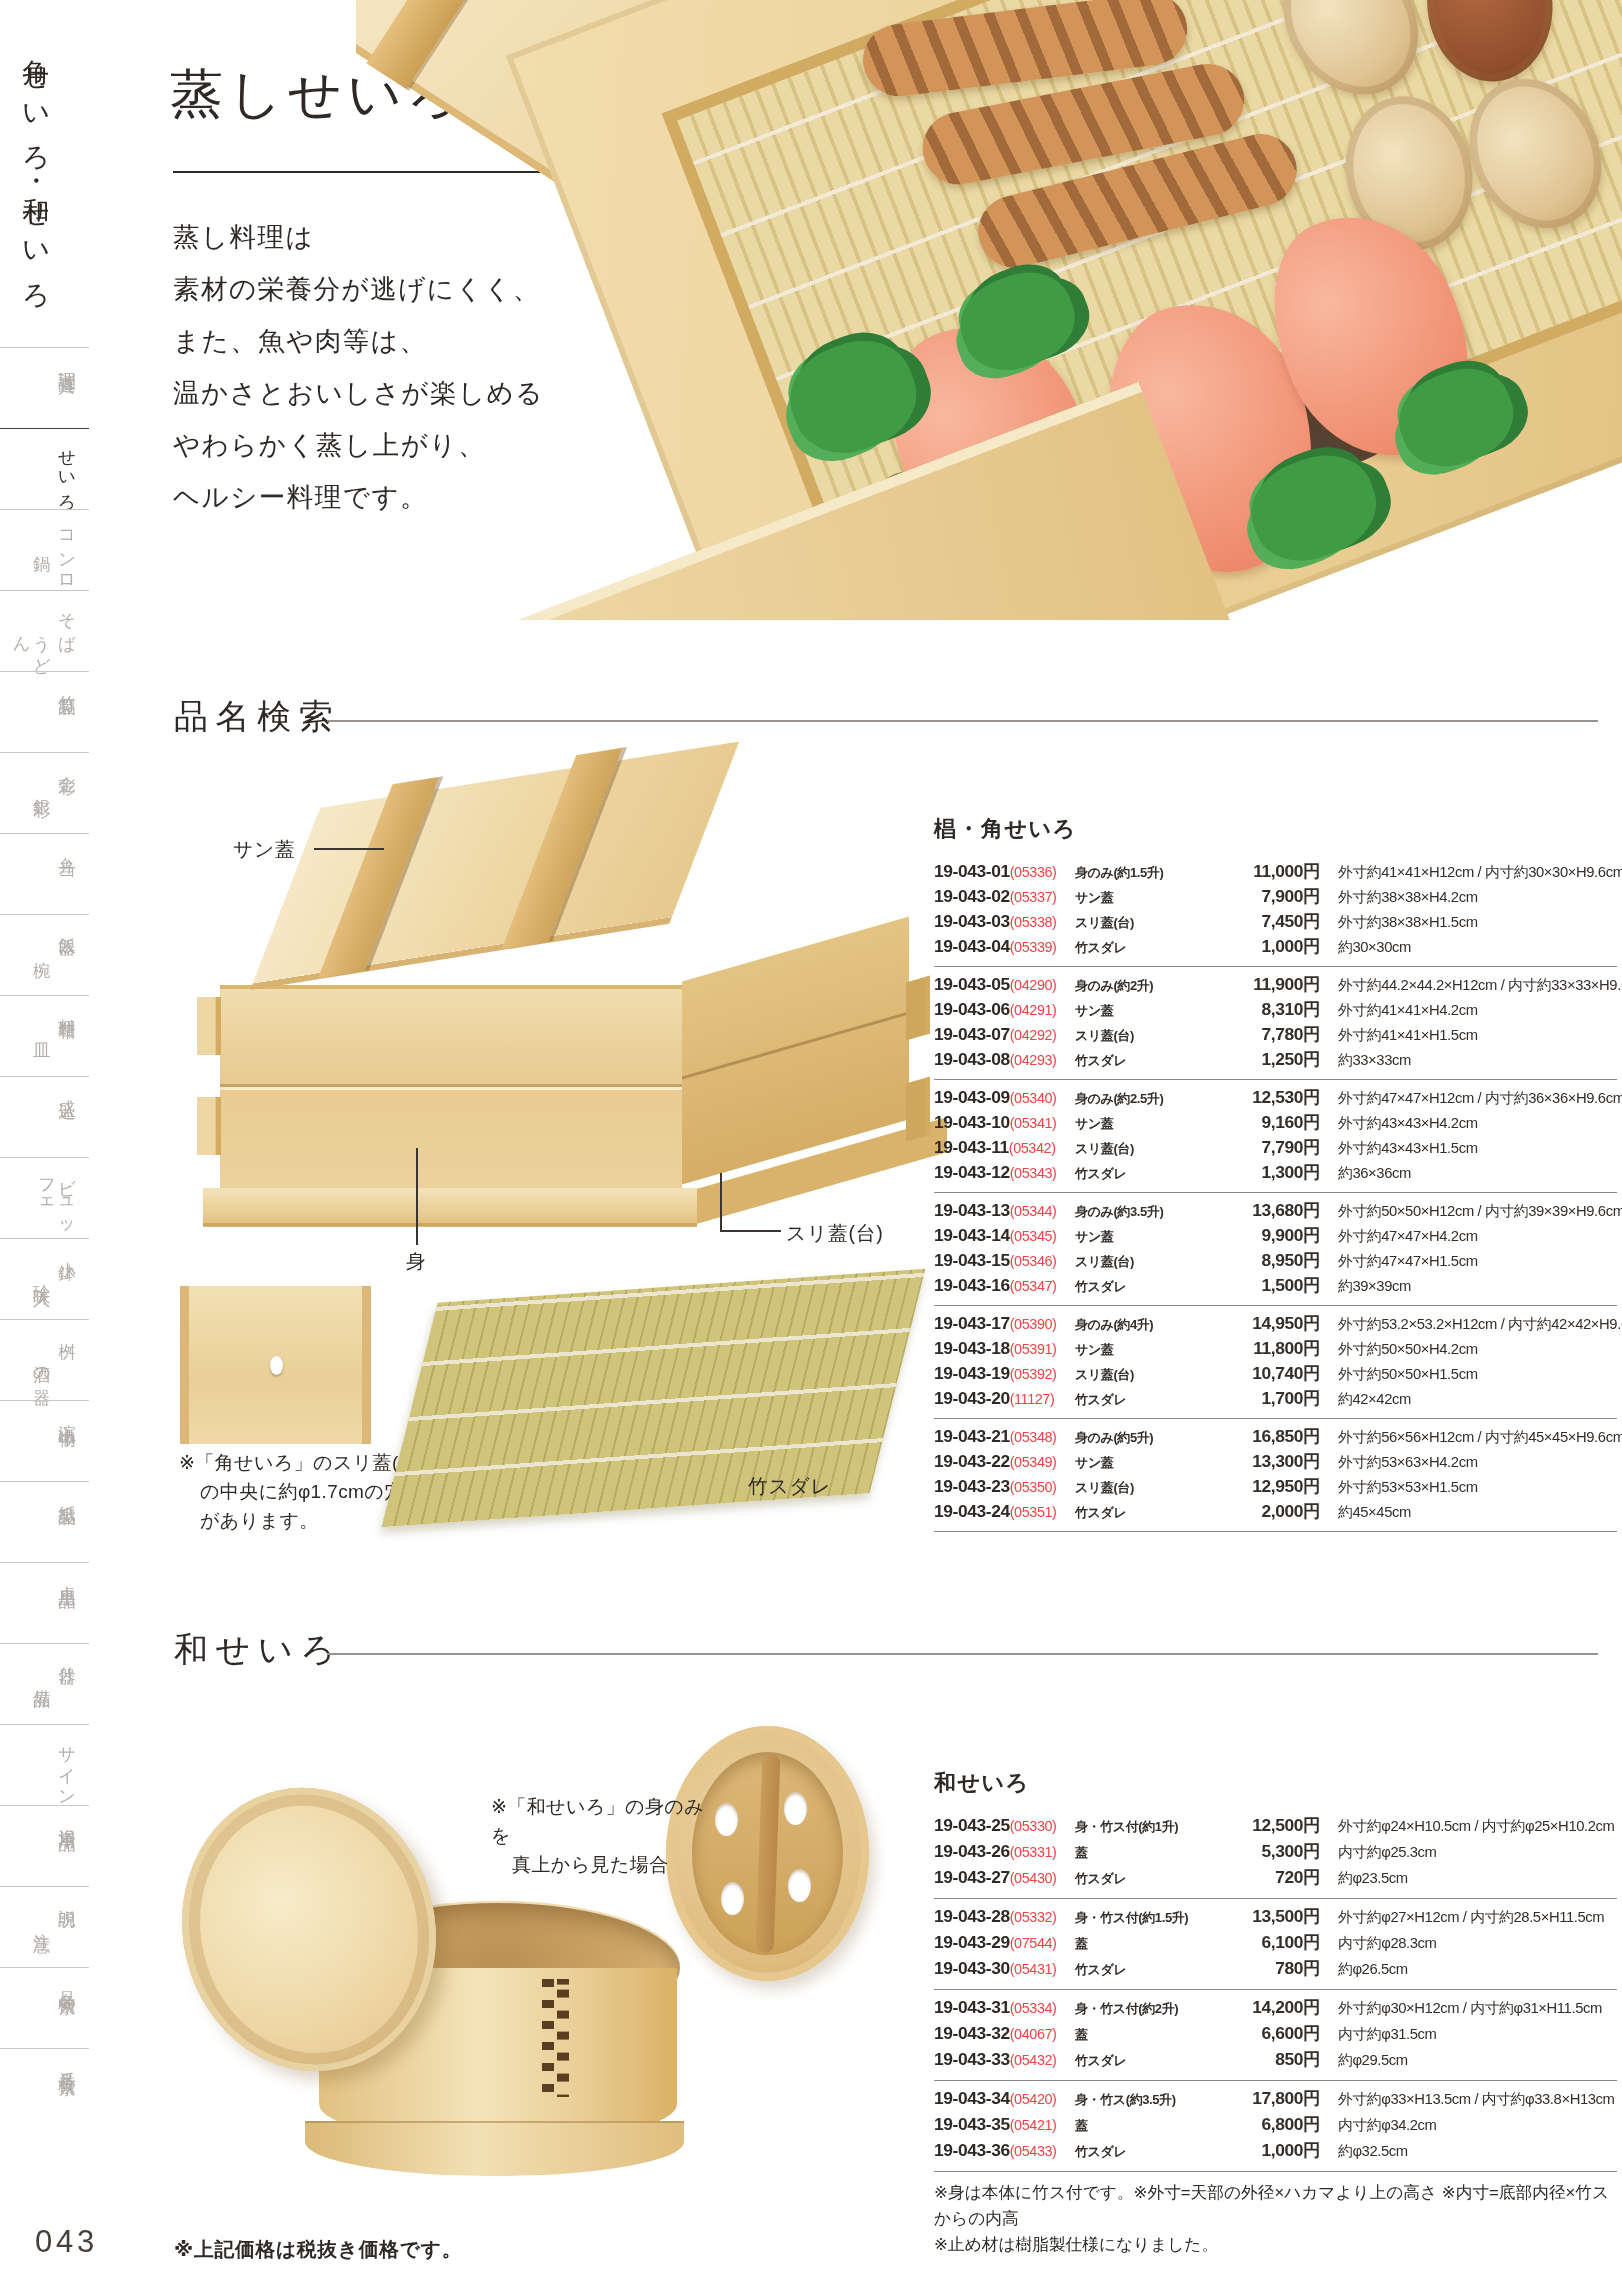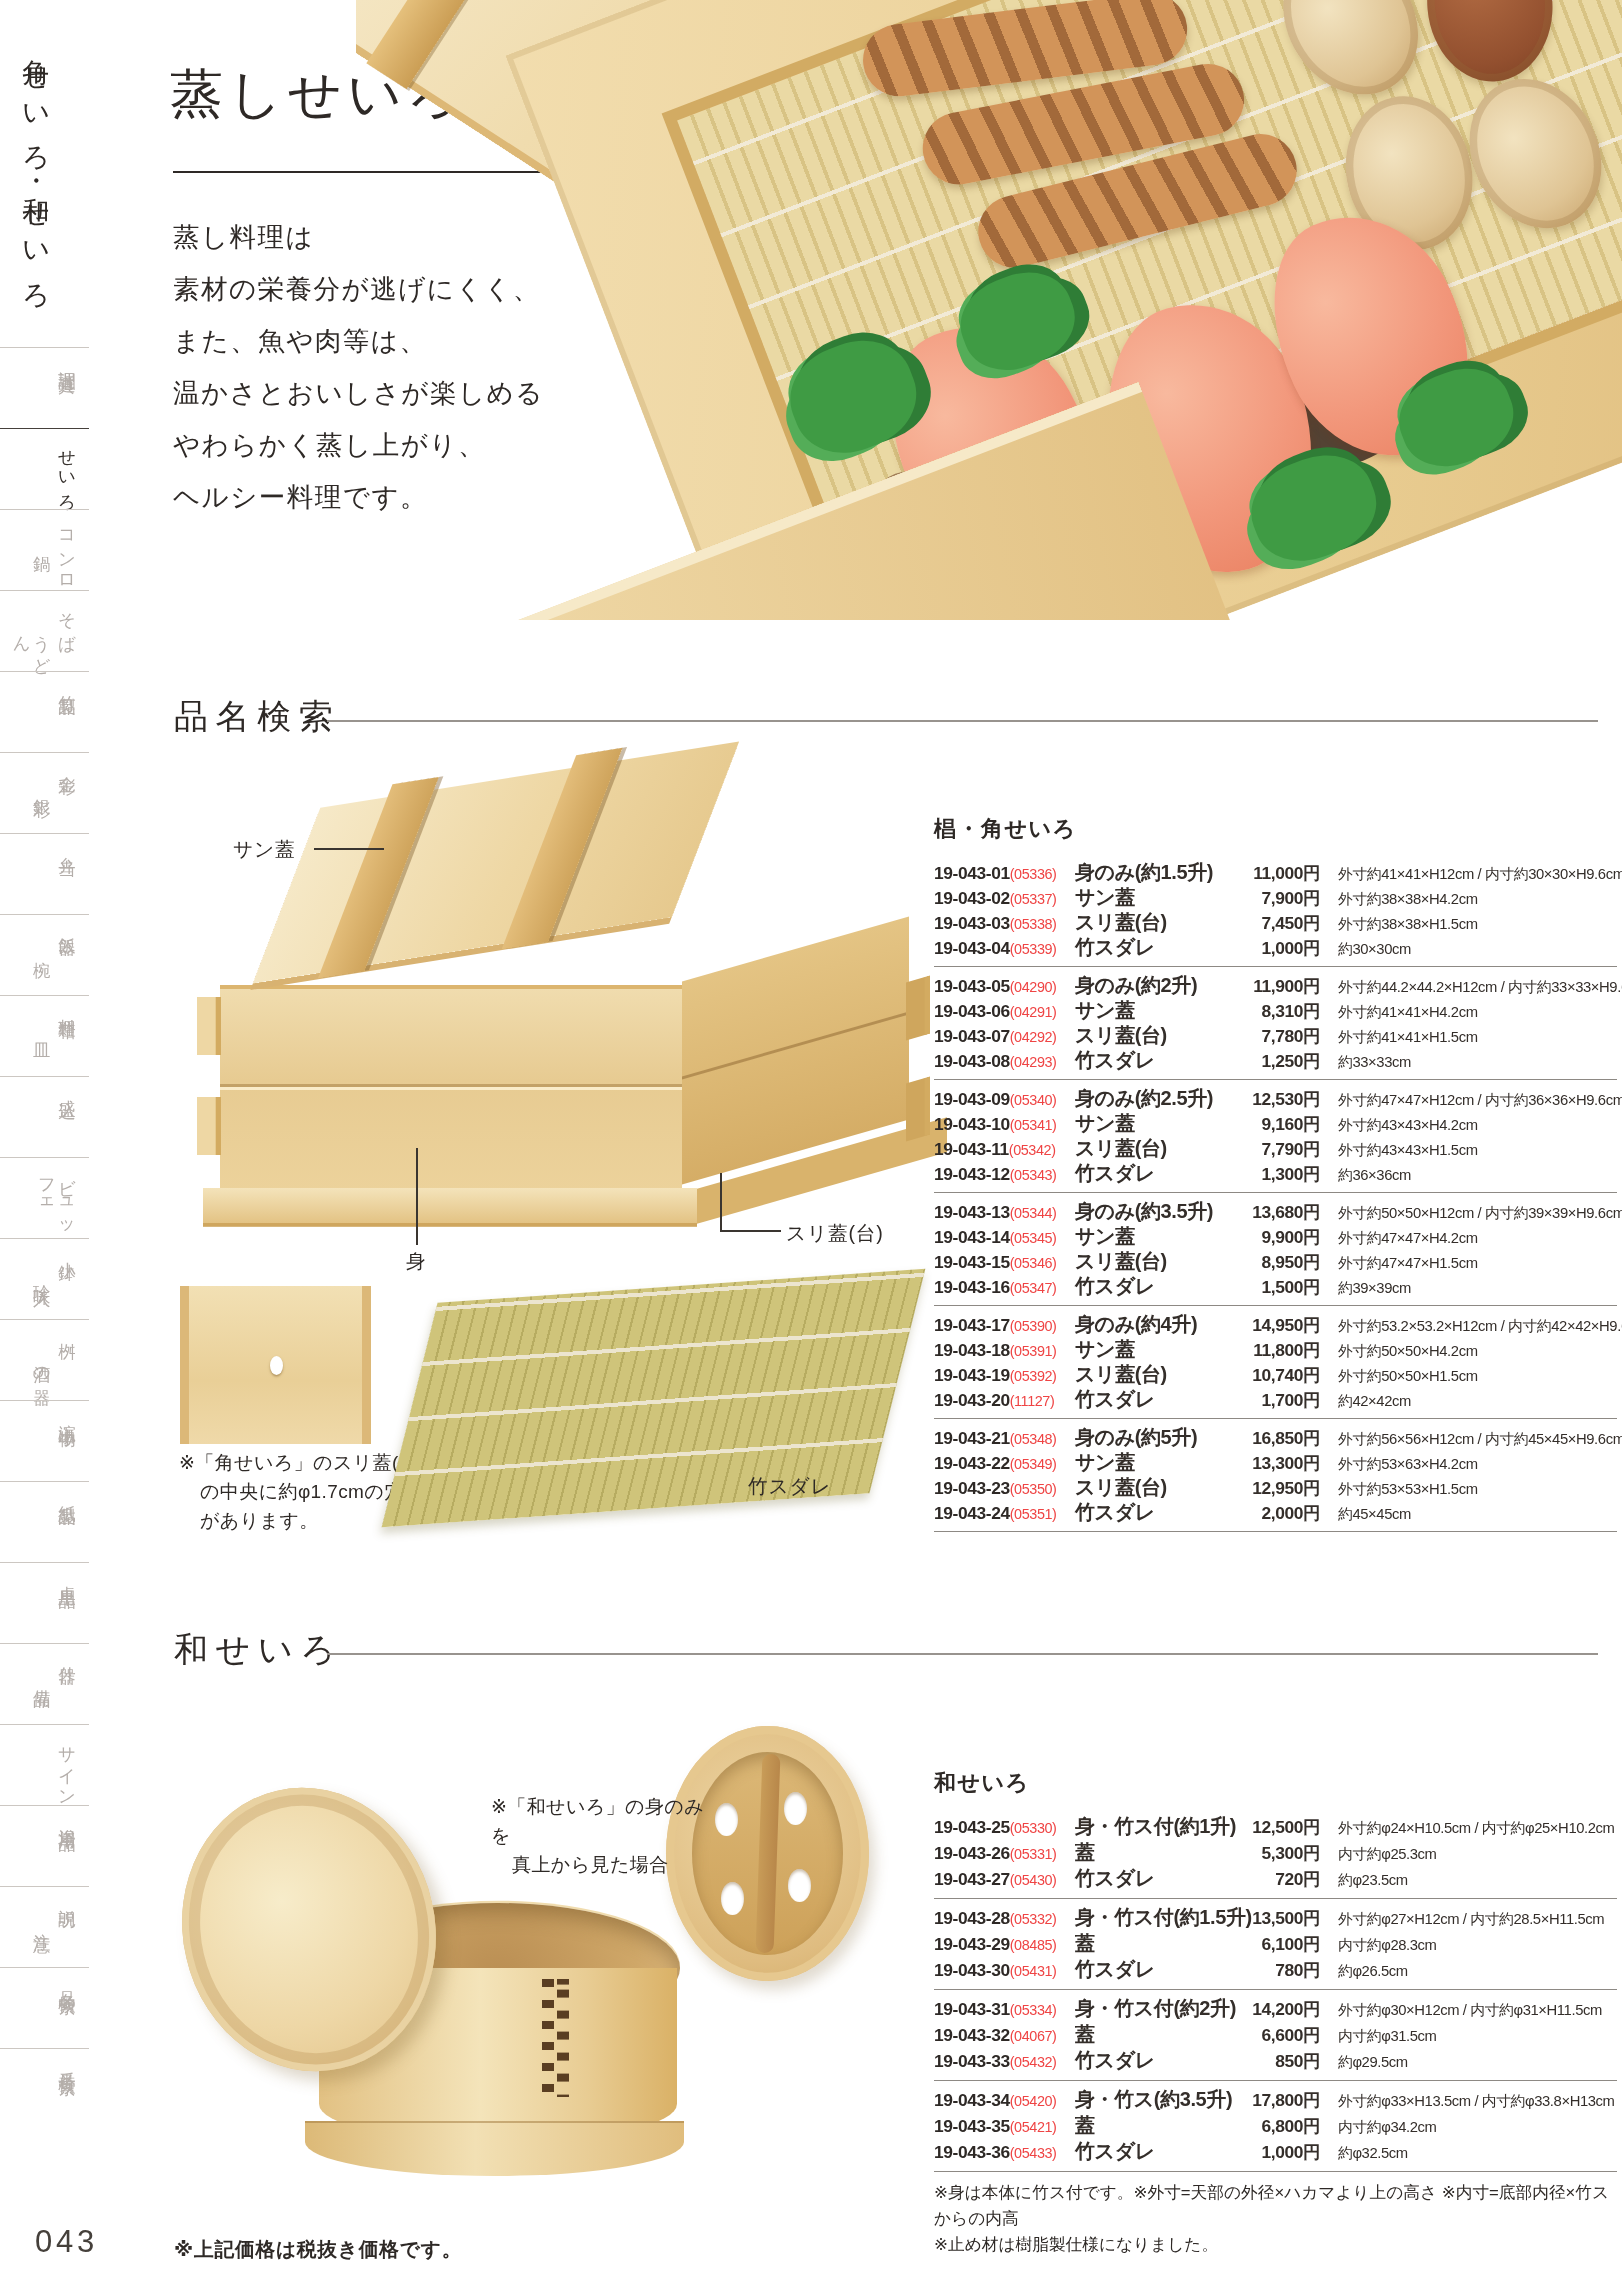--- a/index.html
+++ b/index.html
@@ -106,21 +106,21 @@
   
   .ptable{width:683px;}
   .ptable .thead{font-size:22px;font-weight:bold;letter-spacing:1.5px;color:#2e2926;margin-bottom:15px;}
   .tgroup{border-bottom:1.5px solid #8d8984;padding:5.3px 0 6.8px 0;}
   .tgroup:first-of-type{padding-top:0;}
   .trow{display:grid;grid-template-columns:141px 156px 89px 1fr;align-items:baseline;height:25px;white-space:nowrap;}
   #wa-groups .trow{height:26px;}
   .trow .codeblock{letter-spacing:-0.4px;}
   .trow .code{font-size:17.4px;font-weight:bold;color:#2e2926;}
   .trow .ino{font-size:14.4px;color:#ef4444;}
-  .trow .name{font-size:20px;font-weight:bold;letter-spacing:-0.4px;}
+  .trow .name{font-size:13px;font-weight:bold;letter-spacing:-0.4px;}
   .trow .price{font-size:17.4px;font-weight:bold;text-align:right;letter-spacing:-0.4px;}
   .trow .spec{font-size:14.8px;letter-spacing:-0.4px;padding-left:18px;}
   .tfoot{font-size:16.7px;letter-spacing:0;color:#2e2926;margin-top:7.6px;line-height:26px;}
   #kaku-table{left:934px;top:814px;}
   #wa-table{left:934px;top:1768px;}
 
   
   #wa-illo{left:174px;top:1717px;width:742px;height:515px;}
   .w-topview{position:absolute;left:492px;top:9px;width:203px;height:255px;border-radius:50%;
     background:radial-gradient(circle at 45% 40%,#eed7a6,#dfbc80 70%,#d2ab66);
@@ -582,21 +582,21 @@
   </div>
         </div>
         <div class="tgroup">
           <div class="trow">
     <span class="codeblock"><span class="code">19-043-28</span><span class="ino">(05332)</span></span>
     <span class="name">身・竹ス付(約1.5升)</span>
     <span class="price">13,500円</span>
     <span class="spec">外寸約φ27×H12cm / 内寸約28.5×H11.5cm</span>
   </div>
           <div class="trow">
-    <span class="codeblock"><span class="code">19-043-29</span><span class="ino">(08485)</span></span>
+    <span class="codeblock"><span class="code">19-043-29</span><span class="ino">(07544)</span></span>
     <span class="name">蓋</span>
     <span class="price">6,100円</span>
     <span class="spec">内寸約φ28.3cm</span>
   </div>
           <div class="trow">
     <span class="codeblock"><span class="code">19-043-30</span><span class="ino">(05431)</span></span>
     <span class="name">竹スダレ</span>
     <span class="price">780円</span>
     <span class="spec">約φ26.5cm</span>
   </div>

